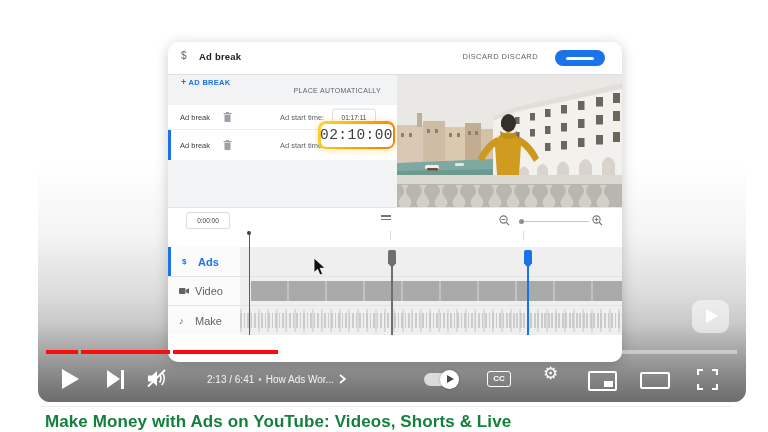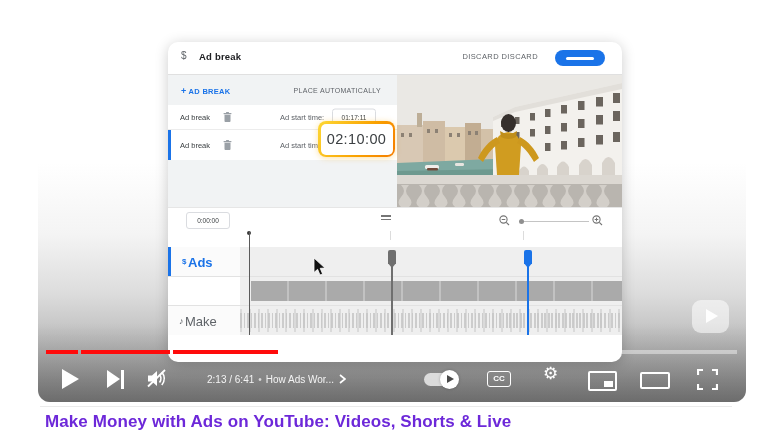--- a/index.html
+++ b/index.html
@@ -17,37 +17,37 @@
         box-shadow:0 2px 14px rgba(0,0,0,.20);z-index:2;}
   .card-header{position:absolute;left:0;top:0;width:454px;height:32px;border-bottom:1px solid #e0e0e0;}
   .hdr-dollar{position:absolute;left:13px;top:8px;font-size:10px;color:#5f6368;}
   .hdr-title{position:absolute;left:31px;top:9px;font-size:9.5px;font-weight:bold;color:#202124;letter-spacing:.2px;}
   .discard{position:absolute;right:84px;top:10px;font-size:7.5px;color:#5f6368;letter-spacing:.4px;cursor:pointer;}
   .save-btn{position:absolute;right:17px;top:8px;width:50px;height:16px;background:var(--accent-blue);border-radius:8px;cursor:pointer;}
   .save-dash{position:absolute;left:11px;top:6.5px;width:28px;height:3px;background:#fff;border-radius:2px;}
 
   
   .panel{position:absolute;left:0;top:33px;width:229px;height:132px;background:#f1f3f4;}
-  .add-break{position:absolute;left:13px;top:11px;font-size:7.5px;font-weight:bold;color:var(--accent-blue);letter-spacing:.3px;cursor:pointer;}
+  .add-break{position:absolute;left:13px;top:2px;font-size:7.5px;font-weight:bold;color:var(--accent-blue);letter-spacing:.3px;cursor:pointer;}
   .add-break .plus{font-size:9px;margin-right:2px;}
   .place-auto{position:absolute;right:16px;top:12px;font-size:7px;color:#5f6368;letter-spacing:.3px;cursor:pointer;}
   .brk-row{position:absolute;left:0;width:229px;background:#fff;}
   .brk-row.r1{top:30px;height:24px;border-bottom:1px solid #ececec;}
   .brk-row.r2{top:55px;height:30px;}
   .sel-bar{position:absolute;left:0;top:0;width:3px;height:100%;background:var(--accent-blue);}
   .brk-label{position:absolute;left:12px;top:50%;transform:translateY(-50%);font-size:7.5px;color:#3c4043;}
   .trash{position:absolute;left:55px;top:50%;transform:translateY(-50%);cursor:pointer;line-height:0;}
   .field-label{position:absolute;left:112px;top:50%;transform:translateY(-50%);font-size:7.5px;color:#5f6368;}
   .time-input{position:absolute;left:164px;top:50%;transform:translateY(-50%);width:42px;height:15px;
     border:1px solid #dadce0;border-radius:3px;background:#fff;font-size:6.5px;color:#3c4043;
     text-align:center;line-height:15px;}
   
-  .hl-box{position:absolute;left:150px;top:79px;width:77px;height:36px;border-radius:8px;padding:2.5px;
+  .hl-box{position:absolute;left:150px;top:79px;width:77px;height:28px;border-radius:8px;padding:2.5px;
     background:linear-gradient(120deg,var(--highlight-yellow) 0%,#f9a100 60%,var(--highlight-orange) 100%);
-    box-shadow:0 1px 6px rgba(249,171,0,.35);z-index:4;box-sizing:border-box;}
+    box-shadow:0 1px 6px rgba(249,171,0,.35);z-index:4;box-sizing:border-box;font-family:Liberation Mono, monospace;}
   .hl-inner{width:100%;height:100%;background:#fff;border-radius:5px;display:flex;align-items:center;
     justify-content:center;font-size:14.5px;color:#3c4043;letter-spacing:.4px;}
 
   
   .preview{position:absolute;left:229px;top:33px;width:225px;height:132px;overflow:hidden;background:#e9e7e3;}
 
   
   .tl-toolbar{position:absolute;left:0;top:165px;width:454px;height:23px;background:#fff;border-top:1px solid #e6e6e6;}
   .timecode{position:absolute;left:18px;top:4px;width:42px;height:15px;border:1px solid #dadce0;border-radius:3px;
     font-size:6.5px;color:#3c4043;text-align:center;line-height:15px;background:#fff;}
@@ -61,21 +61,21 @@
   
   .ruler{position:absolute;left:0;top:188px;width:454px;height:17px;background:#fff;border-bottom:1px solid #d9d9d9;}
   .tick{position:absolute;top:1px;width:1px;height:9px;background:#dcdcdc;}
   .playhead-dot{position:absolute;left:79px;top:1px;width:4px;height:4px;border-radius:50%;background:#3a3a3a;}
   .playhead-line{position:absolute;left:81px;top:190px;width:1px;height:103px;background:#5a5a5a;z-index:3;}
   .tracks{position:absolute;left:0;top:205px;width:454px;height:88px;}
   .trow{position:absolute;left:0;width:454px;border-bottom:1px solid #e2e2e2;}
   .trow.t1{top:0;height:29px;} .trow.t2{top:30px;height:28px;} .trow.t3{top:59px;height:29px;border-bottom:none;}
   .tlabel{position:absolute;left:0;top:0;width:72px;height:100%;background:#fbfbfb;border-right:1px solid #e2e2e2;}
   .tlabel .ico{position:absolute;left:11px;top:50%;transform:translateY(-50%);font-size:8px;color:#5f6368;line-height:0;}
-  .tlabel .txt{position:absolute;left:17px;top:50%;transform:translateY(-50%);font-size:13px;color:#5f6368;text-align:right;}
+  .tlabel .txt{position:absolute;left:27px;top:50%;transform:translateY(-50%);font-size:11px;color:#5f6368;text-align:right;}
   .t1 .tlabel .ico,.t1 .tlabel .txt{color:var(--accent-blue);font-weight:bold;}
   .t1 .tlabel{border-left:3px solid var(--accent-blue);width:69px;}
   .tcontent{position:absolute;left:72px;right:0;top:0;bottom:0;background:#efefef;}
   .video-band{position:absolute;left:11px;right:0;top:4px;height:20px;
     background:repeating-linear-gradient(90deg,#aaaaaa 0 36px,#c2c2c2 36px 38px);}
   .wave1{position:absolute;left:0;right:0;top:7px;height:15px;opacity:.85;
     background:repeating-linear-gradient(90deg,#c6c6c6 0 1.5px,rgba(0,0,0,0) 1.5px 3.5px);}
   .wave2{position:absolute;left:0;right:0;top:3px;height:23px;opacity:.55;
     background:repeating-linear-gradient(90deg,#c9c9c9 0 2px,rgba(0,0,0,0) 2px 9px);}
   .marker{position:absolute;width:8px;height:18px;top:208px;z-index:4;cursor:grab;
@@ -124,21 +124,21 @@
   .fs{left:659px;top:11px;}
 
   
   .overlay-play{position:absolute;left:654px;top:297px;width:37px;height:33px;border-radius:9px;
     background:rgba(255,255,255,.55);z-index:5;cursor:pointer;}
   .overlay-play i{position:absolute;left:14px;top:9px;width:0;height:0;border-left:12px solid rgba(255,255,255,.95);
     border-top:7.5px solid transparent;border-bottom:7.5px solid transparent;}
 
   
   .bottom-line{position:absolute;left:40px;top:406px;width:692px;height:1px;background:#ebebeb;}
-  .video-title{position:absolute;left:45px;top:412px;font-size:17px;font-weight:bold;color:#6d28d9;letter-spacing:.1px;}
+  .video-title{position:absolute;left:45px;top:412px;font-size:17px;font-weight:bold;color:#15803d;letter-spacing:.1px;}
 </style>
 </head>
 <body>
 
 <div class="page">
 
   <div class="player">
 
     <div class="card">
 
@@ -318,20 +318,29 @@
 
       <div class="tracks">
         <div class="trow t1">
           <div class="tlabel">
             <span class="ico" style="font-size:8px;line-height:1;">$</span>
             <span class="txt">Ads</span>
           </div>
           <div class="tcontent"></div>
         </div>
         <div class="trow t2">
+          <div class="tlabel">
+            <span class="ico">
+              <svg width="10" height="7" viewBox="0 0 10 7">
+                  <rect x="0" y="0.5" width="6.5" height="6" rx="1" fill="#5f6368"></rect>
+                  <polygon points="7,2.2 10,0.7 10,6.3 7,4.8" fill="#5f6368"></polygon>
+                </svg>
+            </span>
+            <span class="txt">Video</span>
+          </div>
           <div class="tcontent">
               <div class="video-band"></div>
             </div>
         </div>
         <div class="trow t3">
           <div class="tlabel">
             <span class="ico" style="font-size:9px;line-height:1;">♪</span>
             <span class="txt">Make</span>
           </div>
           <div class="tcontent">

